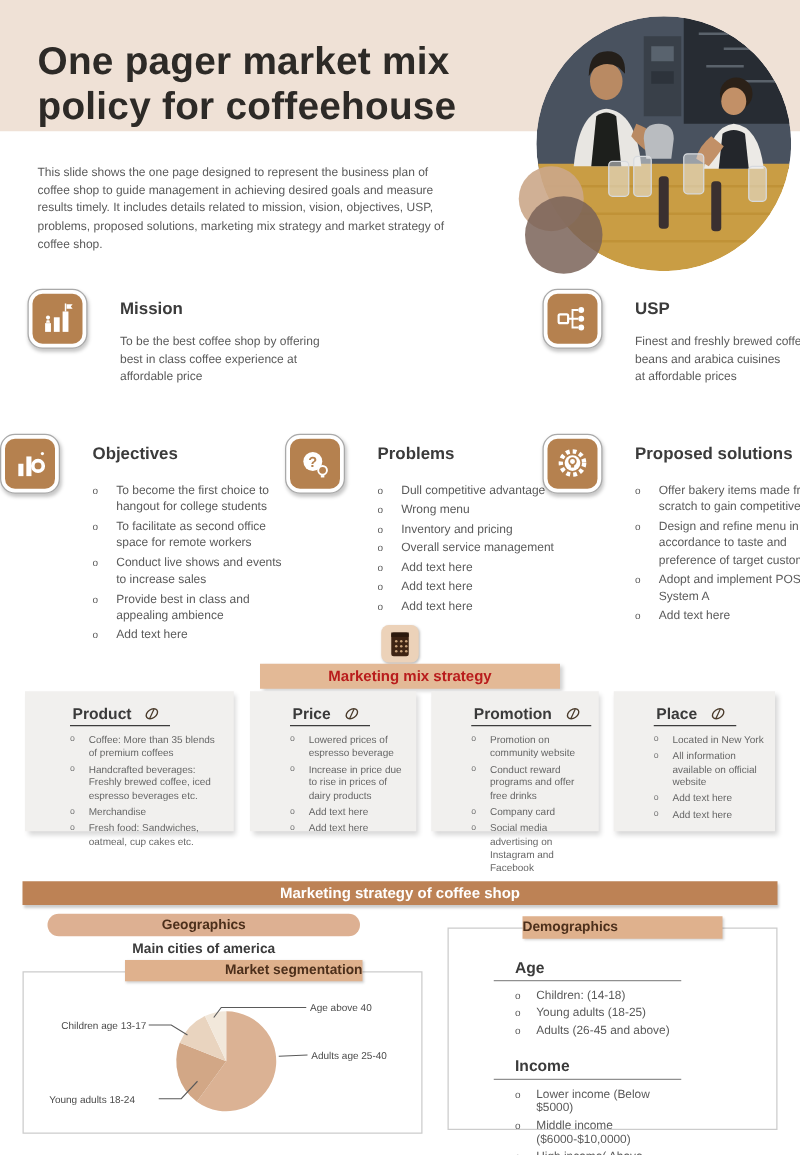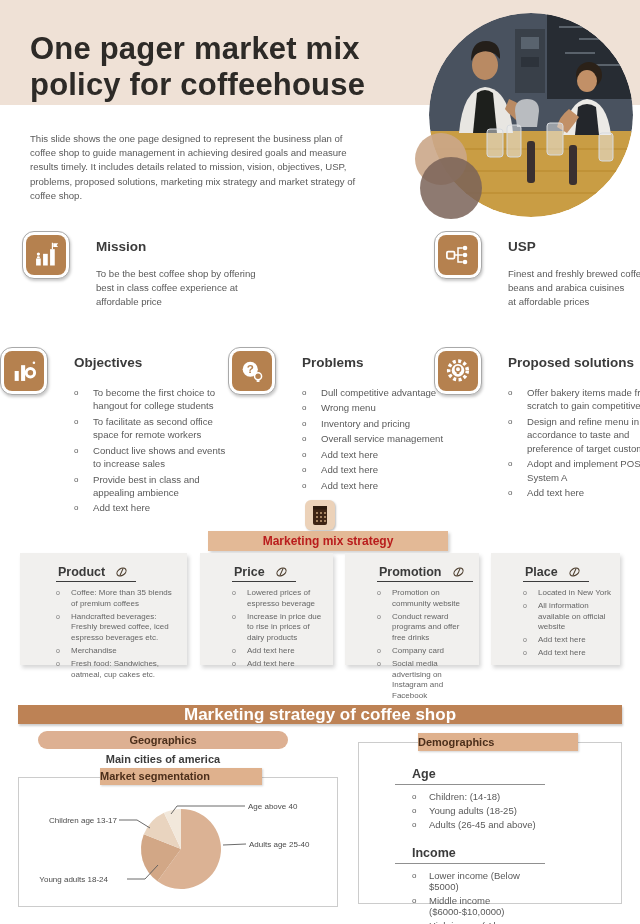--- a/index.html
+++ b/index.html
@@ -51,28 +51,28 @@
   #mc1 { left:200px; width:133px; }
   #mc2 { left:345px; width:134px; }
   #mc3 { left:491px; width:129px; }
   .mix-head { display:inline-flex; align-items:center; gap:10px; border-bottom:1.5px solid #3c3c3c;
               padding:0 8px 2px 2px; margin-bottom:6px; font-size:12.5px; font-weight:bold; color:#3a3a3a; }
   .mix-li { display:flex; gap:7px; font-size:8px; line-height:1.35; color:#666; margin-bottom:2px; }
   .mix-li::before { content:"o"; font-size:7px; color:#777; flex:0 0 8px; }
 
   
   .strat { position:absolute; left:18px; top:705px; width:604px; height:19px; background:#bd8255;
-           color:#fff; font-weight:bold; font-size:17px; text-align:center; line-height:19px;
+           color:#fff; font-weight:bold; font-size:12px; text-align:center; line-height:19px;
            box-shadow:1px 2px 2px rgba(0,0,0,.2); }
   .geo-pill { position:absolute; left:38px; top:731px; width:250px; height:18px; border-radius:9px;
               background:#ddb092; color:#4c2f1b; font-size:11px; font-weight:bold; text-align:center; line-height:18px; }
   .geo-sub { position:absolute; left:38px; top:753px; width:250px; text-align:center; font-size:11px;
              font-weight:bold; color:#3c3c3c; }
-  .seg-head { position:absolute; left:100px; top:768px; width:162px; height:17px; background:#dfb18d;
-              color:#4c2f1b; font-size:11px; font-weight:bold; text-align:left; line-height:17px;
+  .seg-head { position:absolute; left:100px; top:768px; width:190px; height:17px; background:#dfb18d;
+              color:#4c2f1b; font-size:11px; font-weight:bold; text-align:right; line-height:17px;
               z-index:3; box-shadow:1px 1px 2px rgba(0,0,0,.18); }
   .chart-box { position:absolute; left:18px; top:777px; width:318px; height:128px; border:1px solid #ccc;
                background:#fff; }
   .pie-label { position:absolute; font-size:8px; color:#4a4a4a; z-index:2; }
   #pl0 { left:230px; top:62px; }
   #pl1 { left:4px;  top:97px; width:85px; text-align:right; }
   #pl2 { left:20px;  top:38px; width:78px; text-align:right; }
   #pl3 { left:229px; top:24px; }
 
   .demo-box { position:absolute; left:358px; top:742px; width:264px; height:162px; border:1px solid #ccc;

